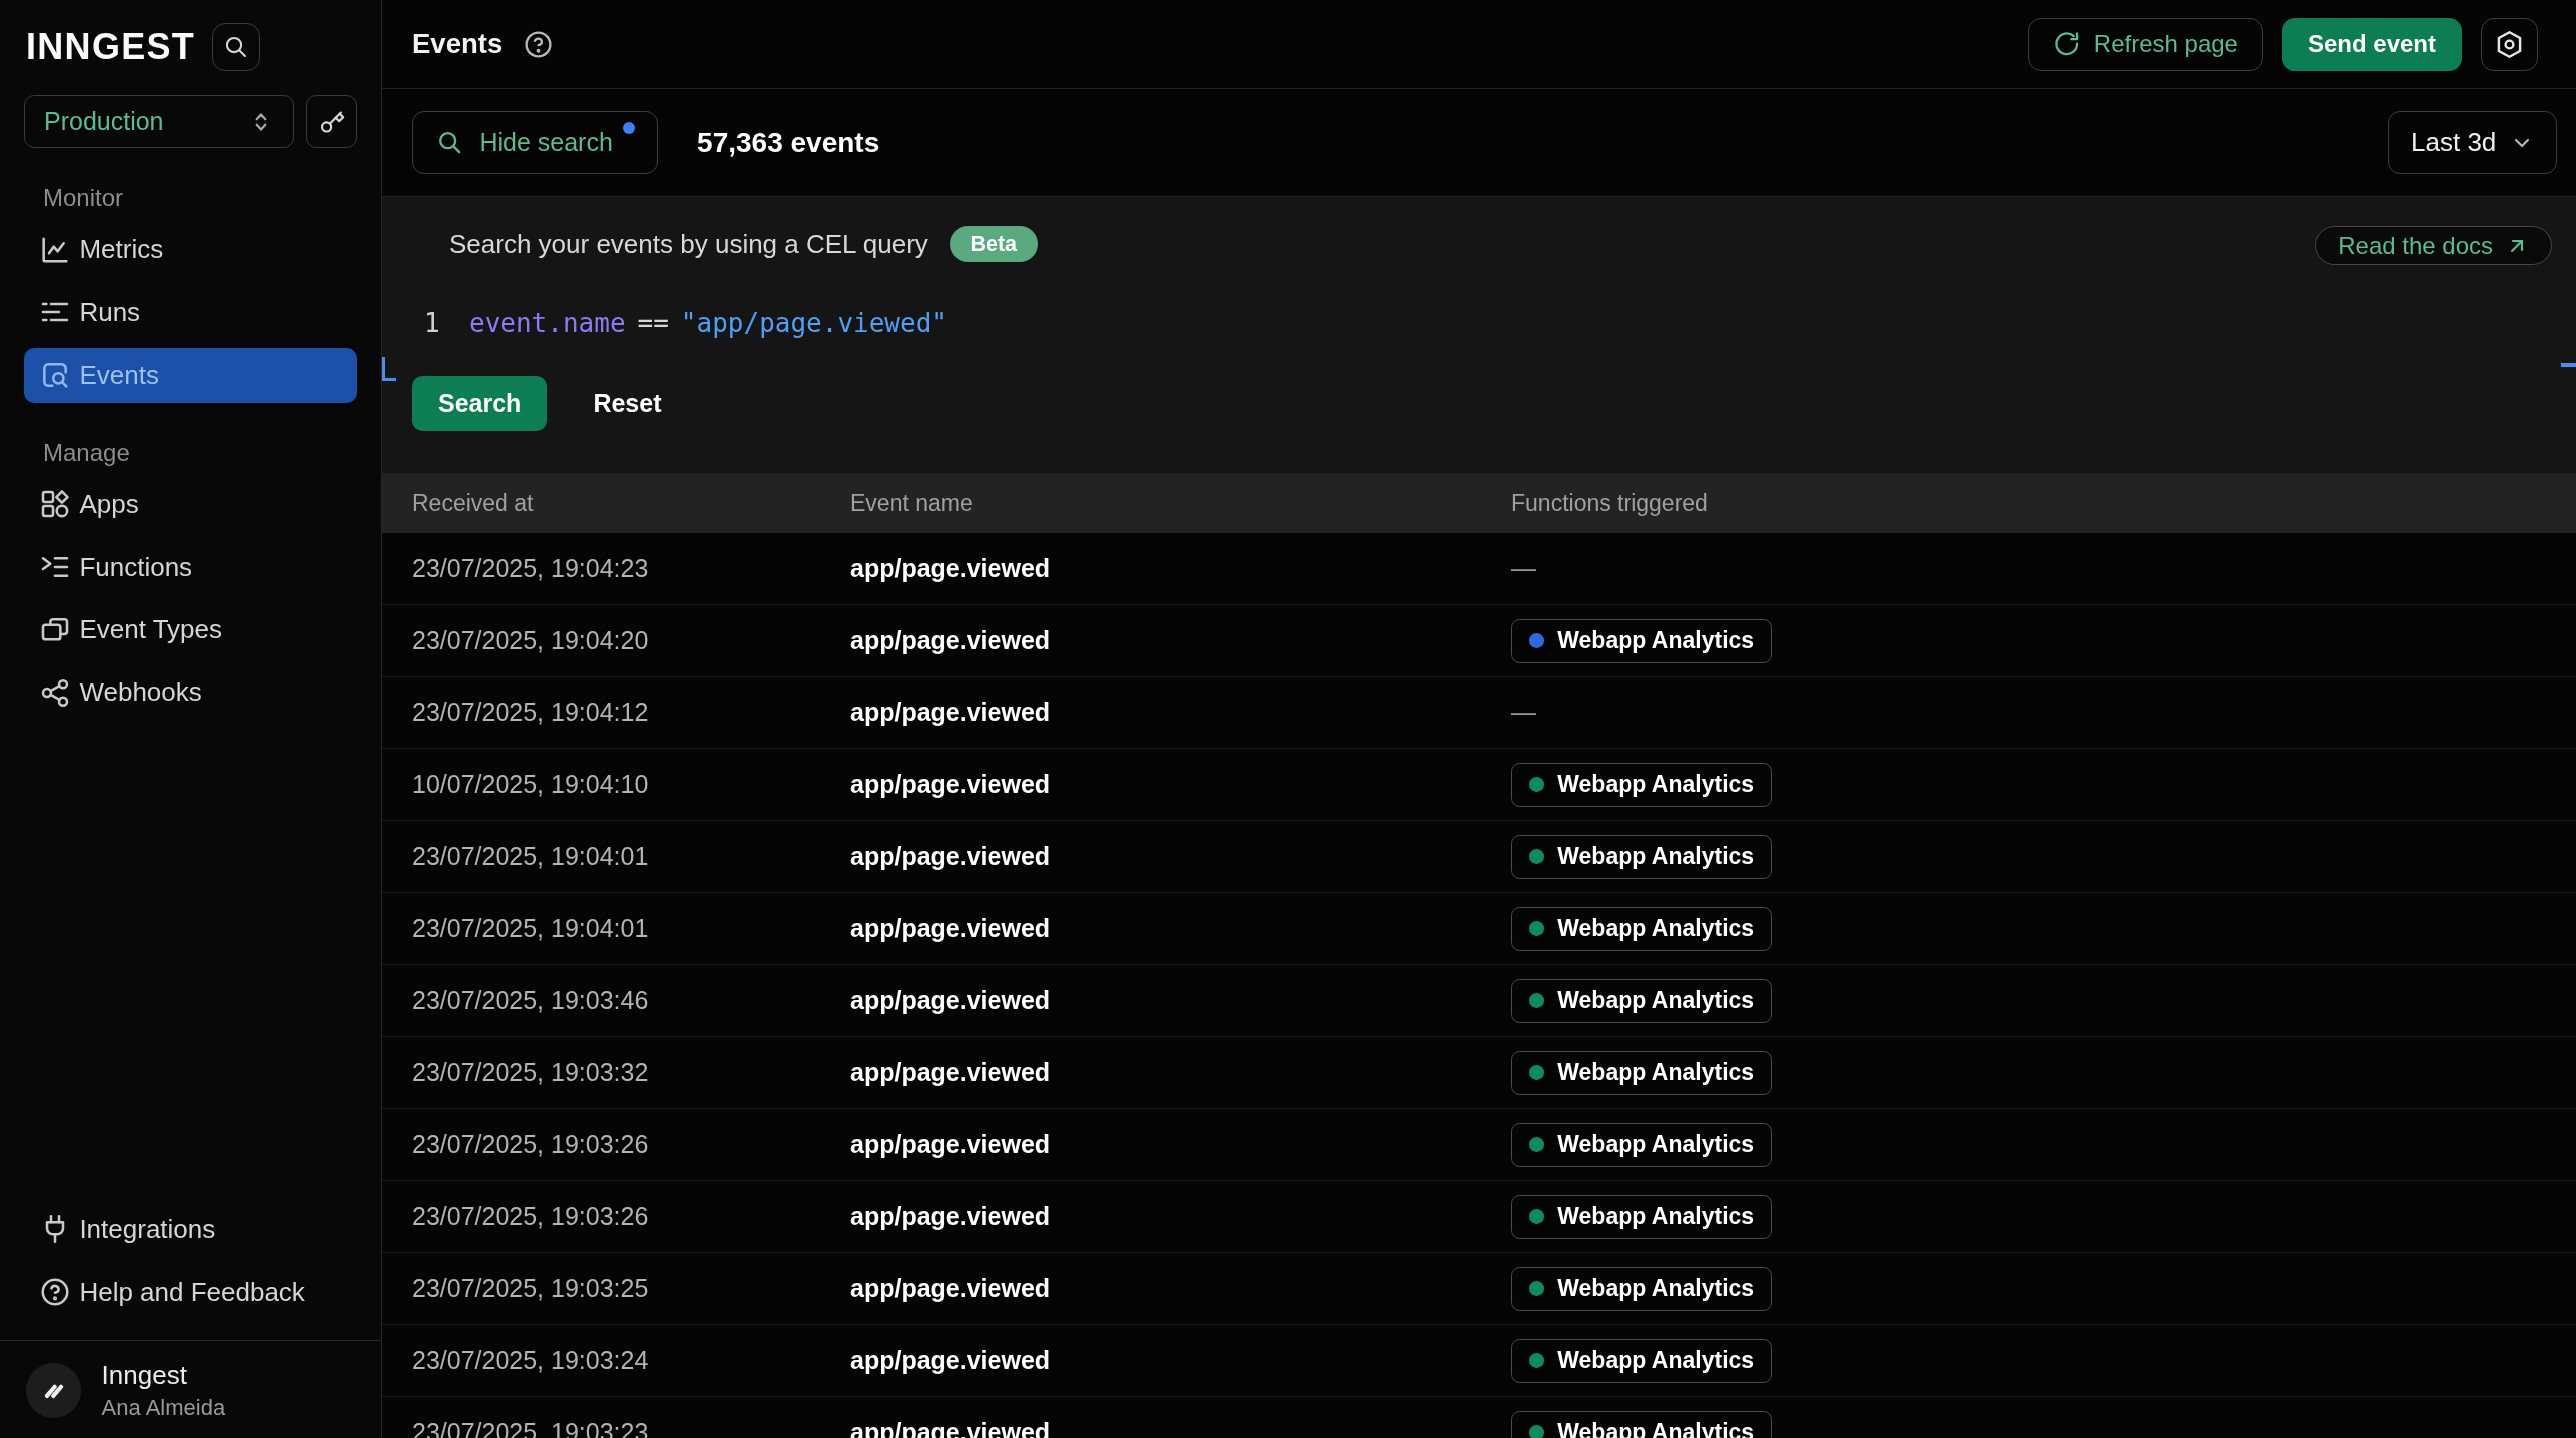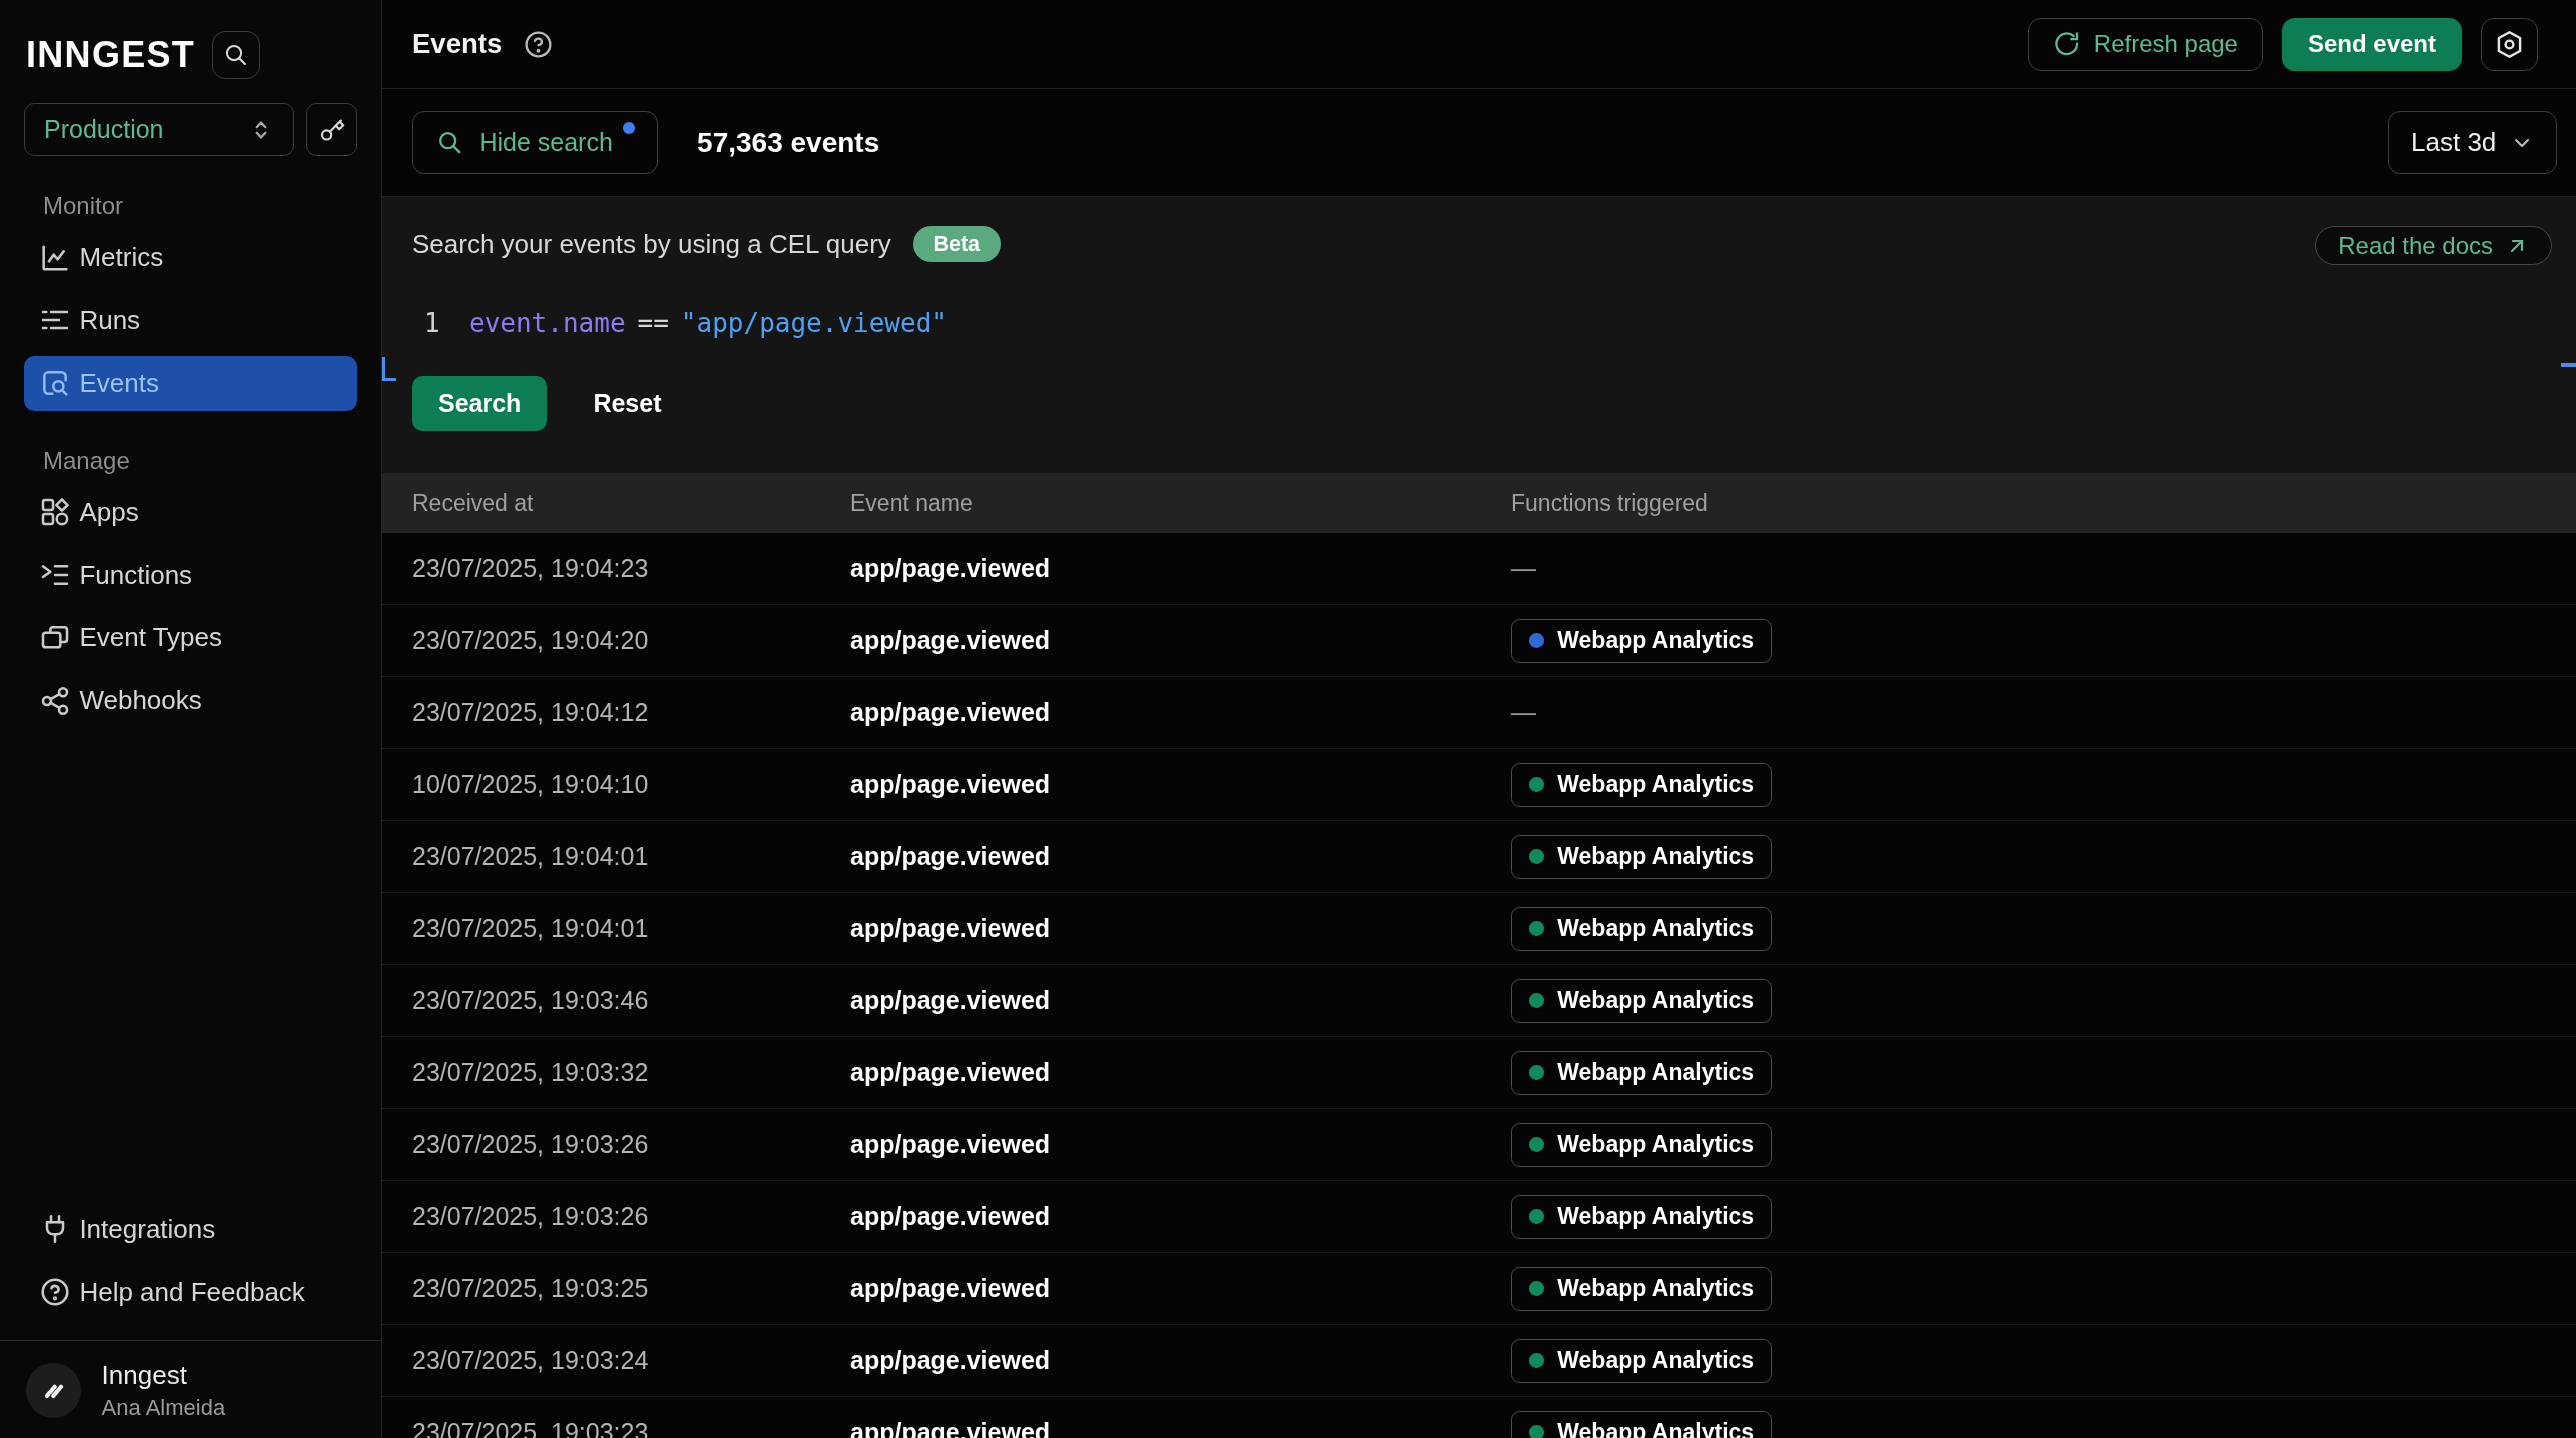--- a/index.html
+++ b/index.html
@@ -2,21 +2,21 @@
 <html style="font-size:13.7px"><head>
 <meta charset="utf-8">
 <style>
   * { margin:0; padding:0; box-sizing:border-box; }
   html,body { width:2576px; height:1438px; overflow:hidden; background:#050505; }
   body { font-family:"Liberation Sans", sans-serif; color:#fff; }
   .app { display:flex; width:2576px; height:1438px; }
 
   
   .sidebar { width:382px; min-width:382px; background:#080808; border-right:0.9px solid #272727;
-             display:flex; flex-direction:column; justify-content:space-between; padding-top:31px; }
+             display:flex; flex-direction:column; justify-content:space-between; padding-top:23px; }
   .logo-row { display:flex; align-items:center; gap:17px; padding:0 26px; }
   .logo { font-size:36px; font-weight:800; letter-spacing:1.3px; color:#fbfbfb; }
   .icon-btn { width:48px; height:48px; border:0.9px solid #3c3c3c; border-radius:13px; background:transparent;
               display:flex; align-items:center; justify-content:center; cursor:pointer; }
   .env-row { display:flex; gap:12px; padding:0 24px; margin-top:24px; }
   .env-select { flex:1; height:53px; border:0.9px solid #3c3c3c; border-radius:10.3px; background:transparent;
                 display:flex; align-items:center; justify-content:space-between; padding:0 19px;
                 color:#5cbb90; font-size:25px; cursor:pointer; }
   .key-btn { width:51px; height:53px; border-radius:10.3px; }
   .nav { padding:0 24px; }
@@ -53,21 +53,21 @@
   .notif-dot { width:12px; height:12px; border-radius:50%; background:#3f7ff0; align-self:flex-start; margin-top:10.3px; margin-left:-5.1px; }
   .events-count { font-size:28px; font-weight:700; color:#fff; margin-left:39px; }
   .tb-spacer { flex:1; }
   .range-btn { height:63px; padding:0 22px; border:0.9px solid #3e3e3e; border-radius:12px; background:transparent;
                color:#f0f0f0; font-size:26px; display:flex; align-items:center; gap:13.7px; cursor:pointer; }
 
   
   .cel-panel { background:#151515; height:276px; padding:29px 24px 0 30px; position:relative; }
   .cel-head { display:flex; align-items:flex-start; justify-content:space-between; }
   .cel-title-wrap { display:flex; align-items:center; gap:22px; }
-  .cel-title { font-size:26px; color:#d8d8d8; }
+  .cel-title { font-size:26px; color:#d8d8d8;margin-left:37px; }
   .beta-badge { height:36px; padding:0 20.6px; border-radius:857px; background:#5aa97f; color:#fff;
                 font-size:21.5px; font-weight:700; display:flex; align-items:center; }
   .docs-btn { height:39px; padding:0 22px; border:0.9px solid #474747; border-radius:20.6px; background:#0a0a0a;
               color:#5cbb90; font-size:24px; display:flex; align-items:center; gap:12px; cursor:pointer; }
   .cel-editor { margin-top:43px; display:flex; align-items:center;
                 font-family:"DejaVu Sans Mono", monospace; font-size:26px; cursor:text; }
   .ln { width:45px; padding-left:12px; color:#d2d2d2; }
   .code { margin-left:12px; }
   .tok-prop { color:#8b7bf4; }
   .tok-op { color:#d6d6d6; margin:0 12px; }

